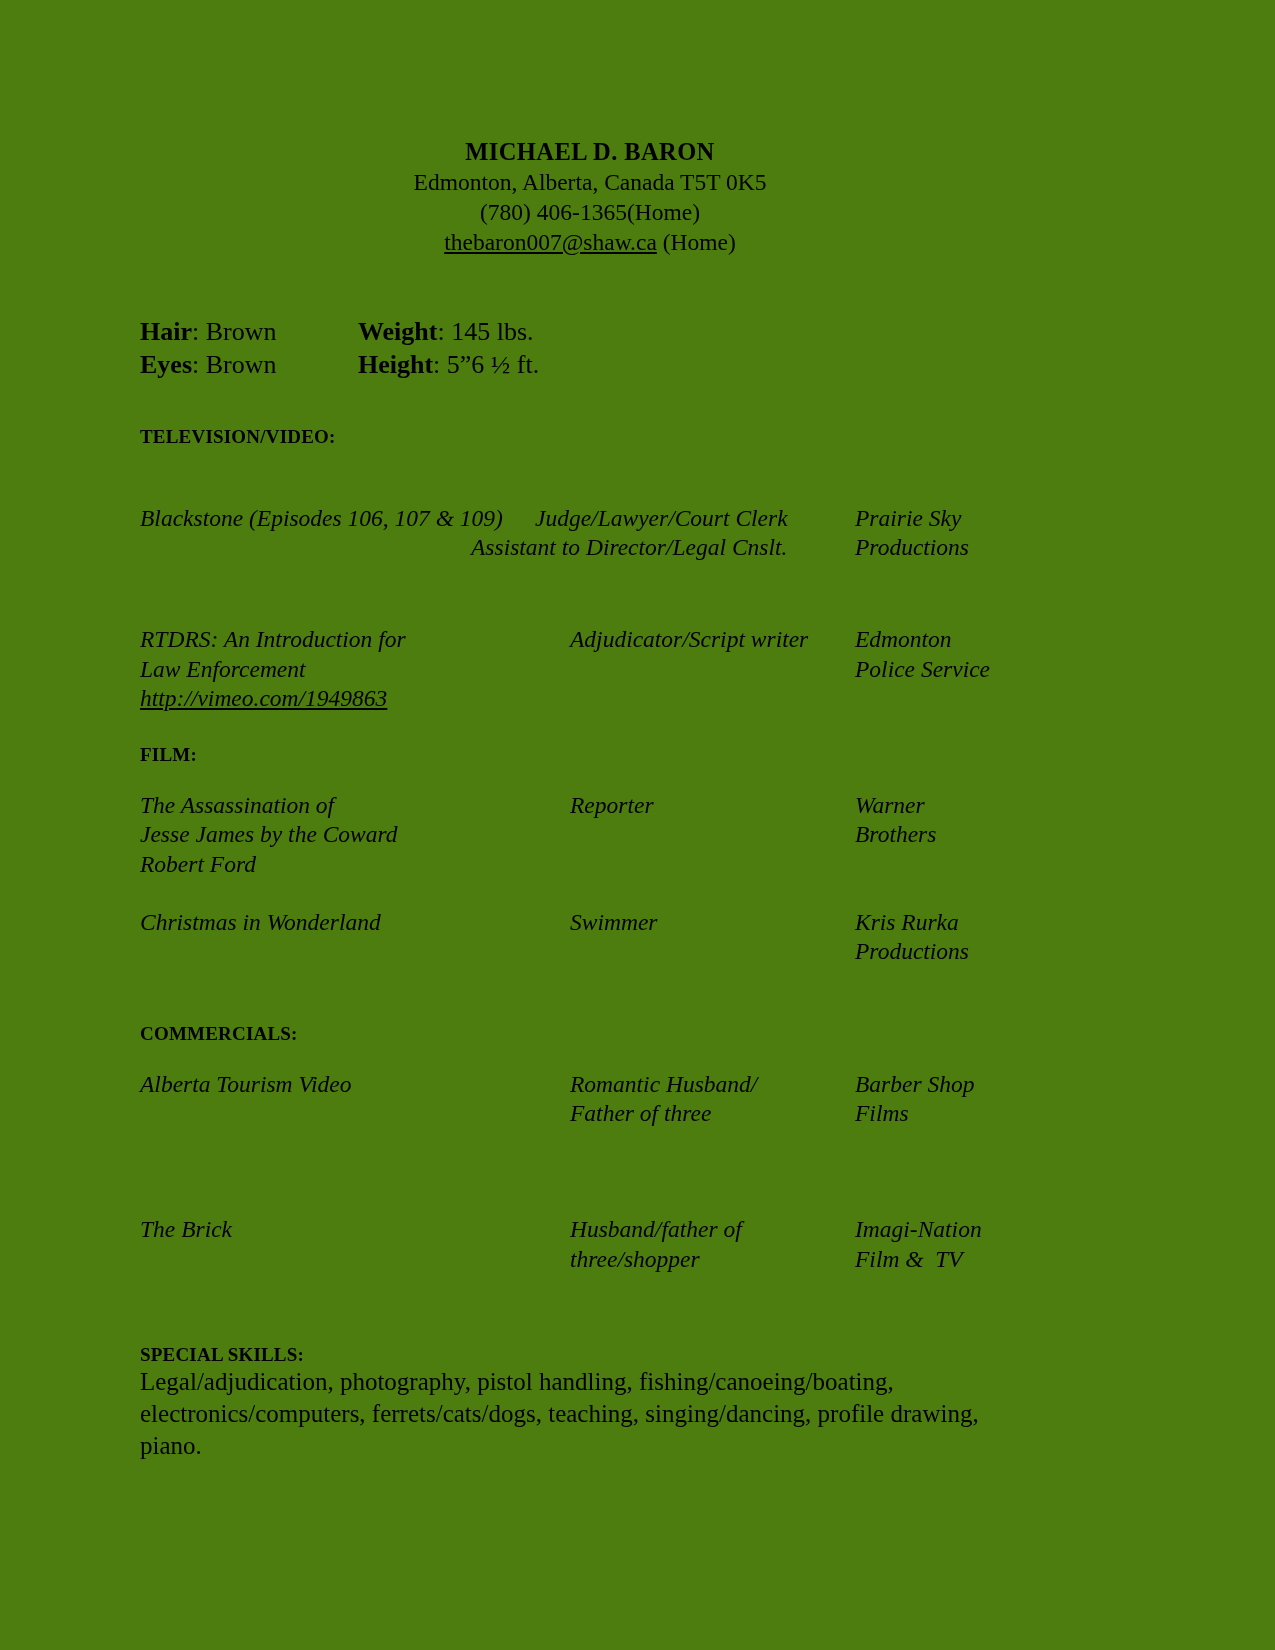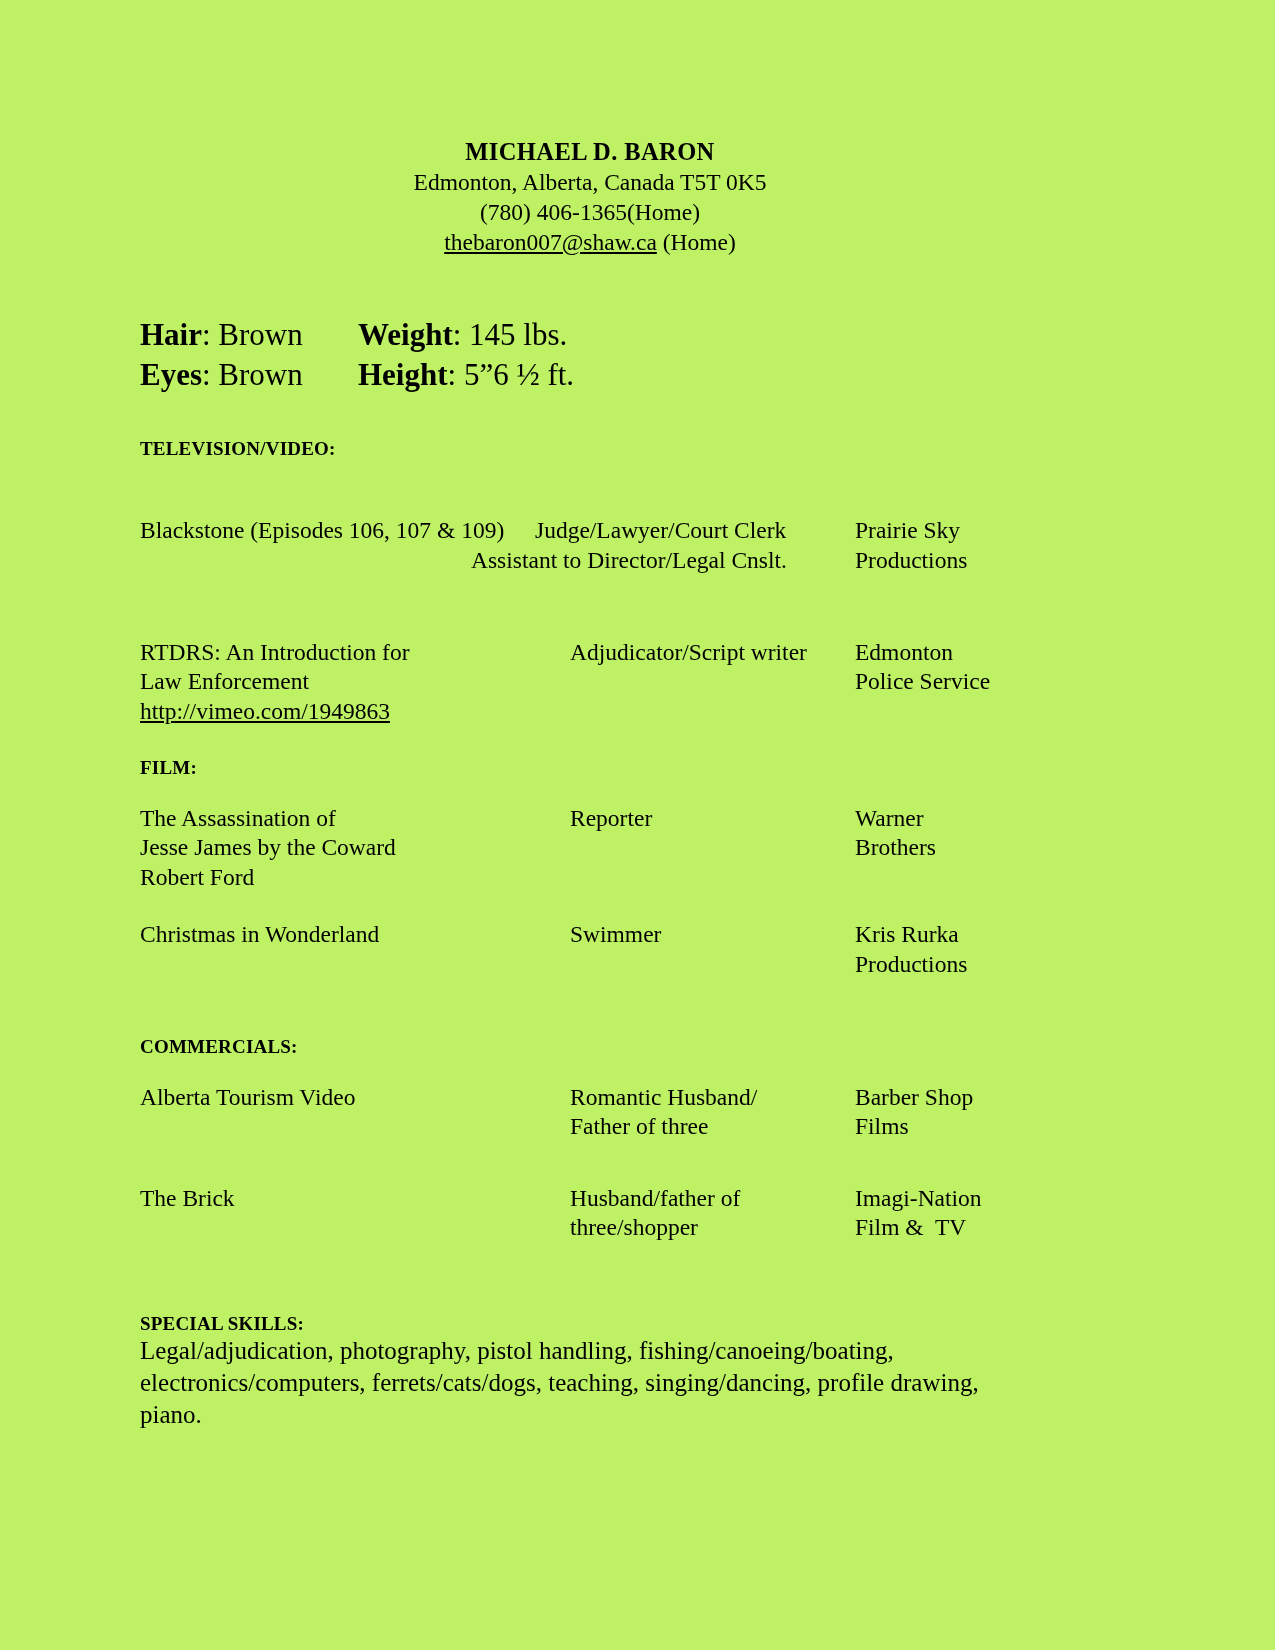--- a/index.html
+++ b/index.html
@@ -8,21 +8,21 @@
     background: #ffffff;
   }
   body {
     font-family: "Liberation Serif", "DejaVu Serif", serif;
     color: #000000;
   }
   .page {
     position: relative;
     width: 1275px;
     height: 1650px;
-    background: #bef264;
+    background: #4d7c0f;
     box-sizing: border-box;
     overflow: hidden;
   }
   .sheet {
     position: absolute;
     left: 140px;
     top: 0;
     width: 900px;
   }
 
@@ -45,39 +45,39 @@
     line-height: 1.28;
     white-space: pre;
   }
   .email-link {
     text-decoration: underline;
   }
 
   
   .stats {
     margin-top: 58px;
-    font-size: 31px;
+    font-size: 26px;
     line-height: 1.28;
   }
   .stats-row {
     display: flex;
   }
   .stats-cell-a { width: 218px; }
   .stats-cell-b { width: 400px; }
   .lbl { font-weight: bold; }
 
   
   .section-head {
     font-size: 19px;
     font-weight: bold;
     letter-spacing: 0.2px;
   }
 
   
-  .credits { font-size: 23.5px; }
+  .credits { font-size: 23.5px; font-style: italic; }
   .credit-row {
     display: flex;
     align-items: flex-start;
     line-height: 1.26;
   }
   .col-title {
     width: 430px;
     flex: 0 0 430px;
   }
   .col-role {
@@ -199,21 +199,21 @@
             </div>
             <div class="col-role">
               <div class="ln">Romantic Husband/</div>
               <div class="ln">Father of three</div>
             </div>
             <div class="col-house">
               <div class="ln">Barber Shop</div>
               <div class="ln">Films</div>
             </div>
           </div>
-          <div class="credit-row" style="margin-top: 42px;">
+          <div class="credit-row" style="margin-top: 86px;">
             <div class="col-title">
               <div class="ln">The Brick</div>
             </div>
             <div class="col-role">
               <div class="ln">Husband/father of</div>
               <div class="ln">three/shopper</div>
             </div>
             <div class="col-house">
               <div class="ln">Imagi-Nation</div>
               <div class="ln">Film &amp;  TV</div>

